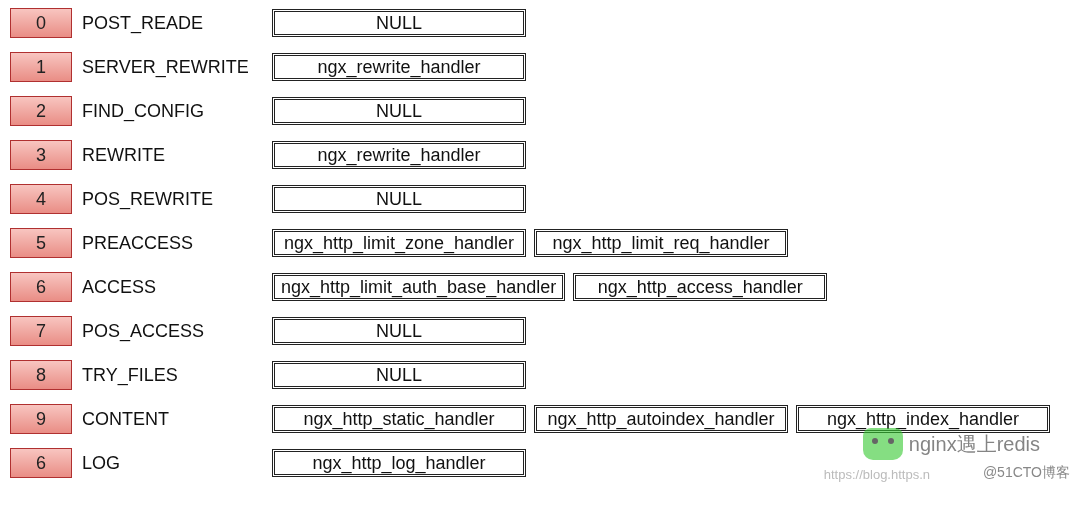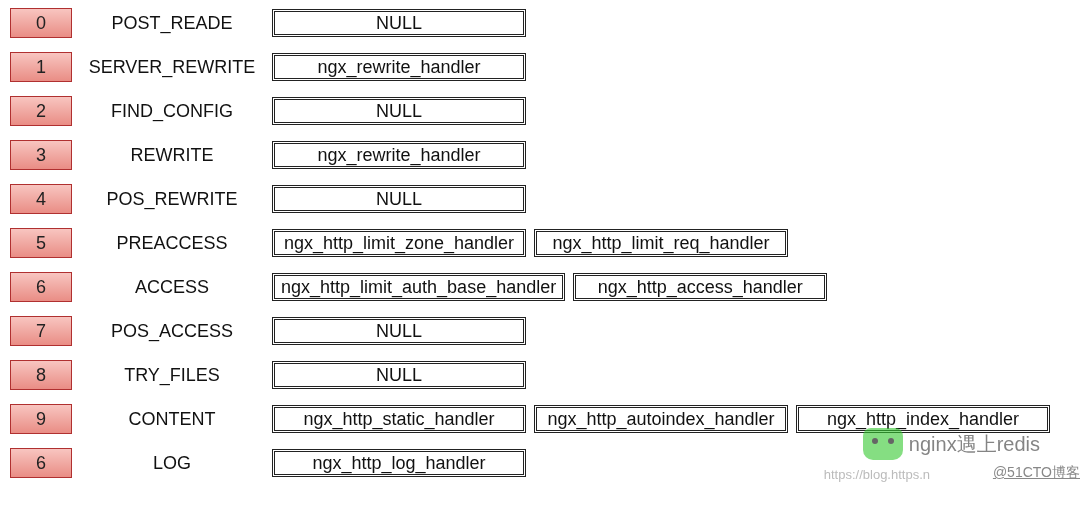--- a/index.html
+++ b/index.html
@@ -24,21 +24,21 @@
     background: linear-gradient(#f8c5c0, #e98d85);
     display: flex;
     align-items: center;
     justify-content: center;
     font-size: 18px;
     color: #222;
     flex-shrink: 0;
   }
   .phase-label {
     width: 180px;
-    text-align: center;
+    text-align: left;
     font-size: 18px;
     color: #111;
     flex-shrink: 0;
   }
   .handlers {
     display: flex;
     gap: 8px;
     align-items: center;
   }
   .handler-box {
@@ -86,25 +86,24 @@
   .wm-icon::after { right: 9px; }
   .watermark-url {
     position: absolute;
     right: 150px;
     bottom: 18px;
     font-size: 13px;
     color: #bbb;
   }
   .watermark-blog {
     position: absolute;
-    right: 0;
+    right: 10px;
     bottom: 18px;
     font-size: 14px;
     color: #888;
-    text-decoration: underline;
   }
 </style>
 </head>
 <body>
 
 <div id="rows">
     <div class="row">
       <div class="index-box">0</div>
       <div class="phase-label">POST_READE</div>
       <div class="handlers">

